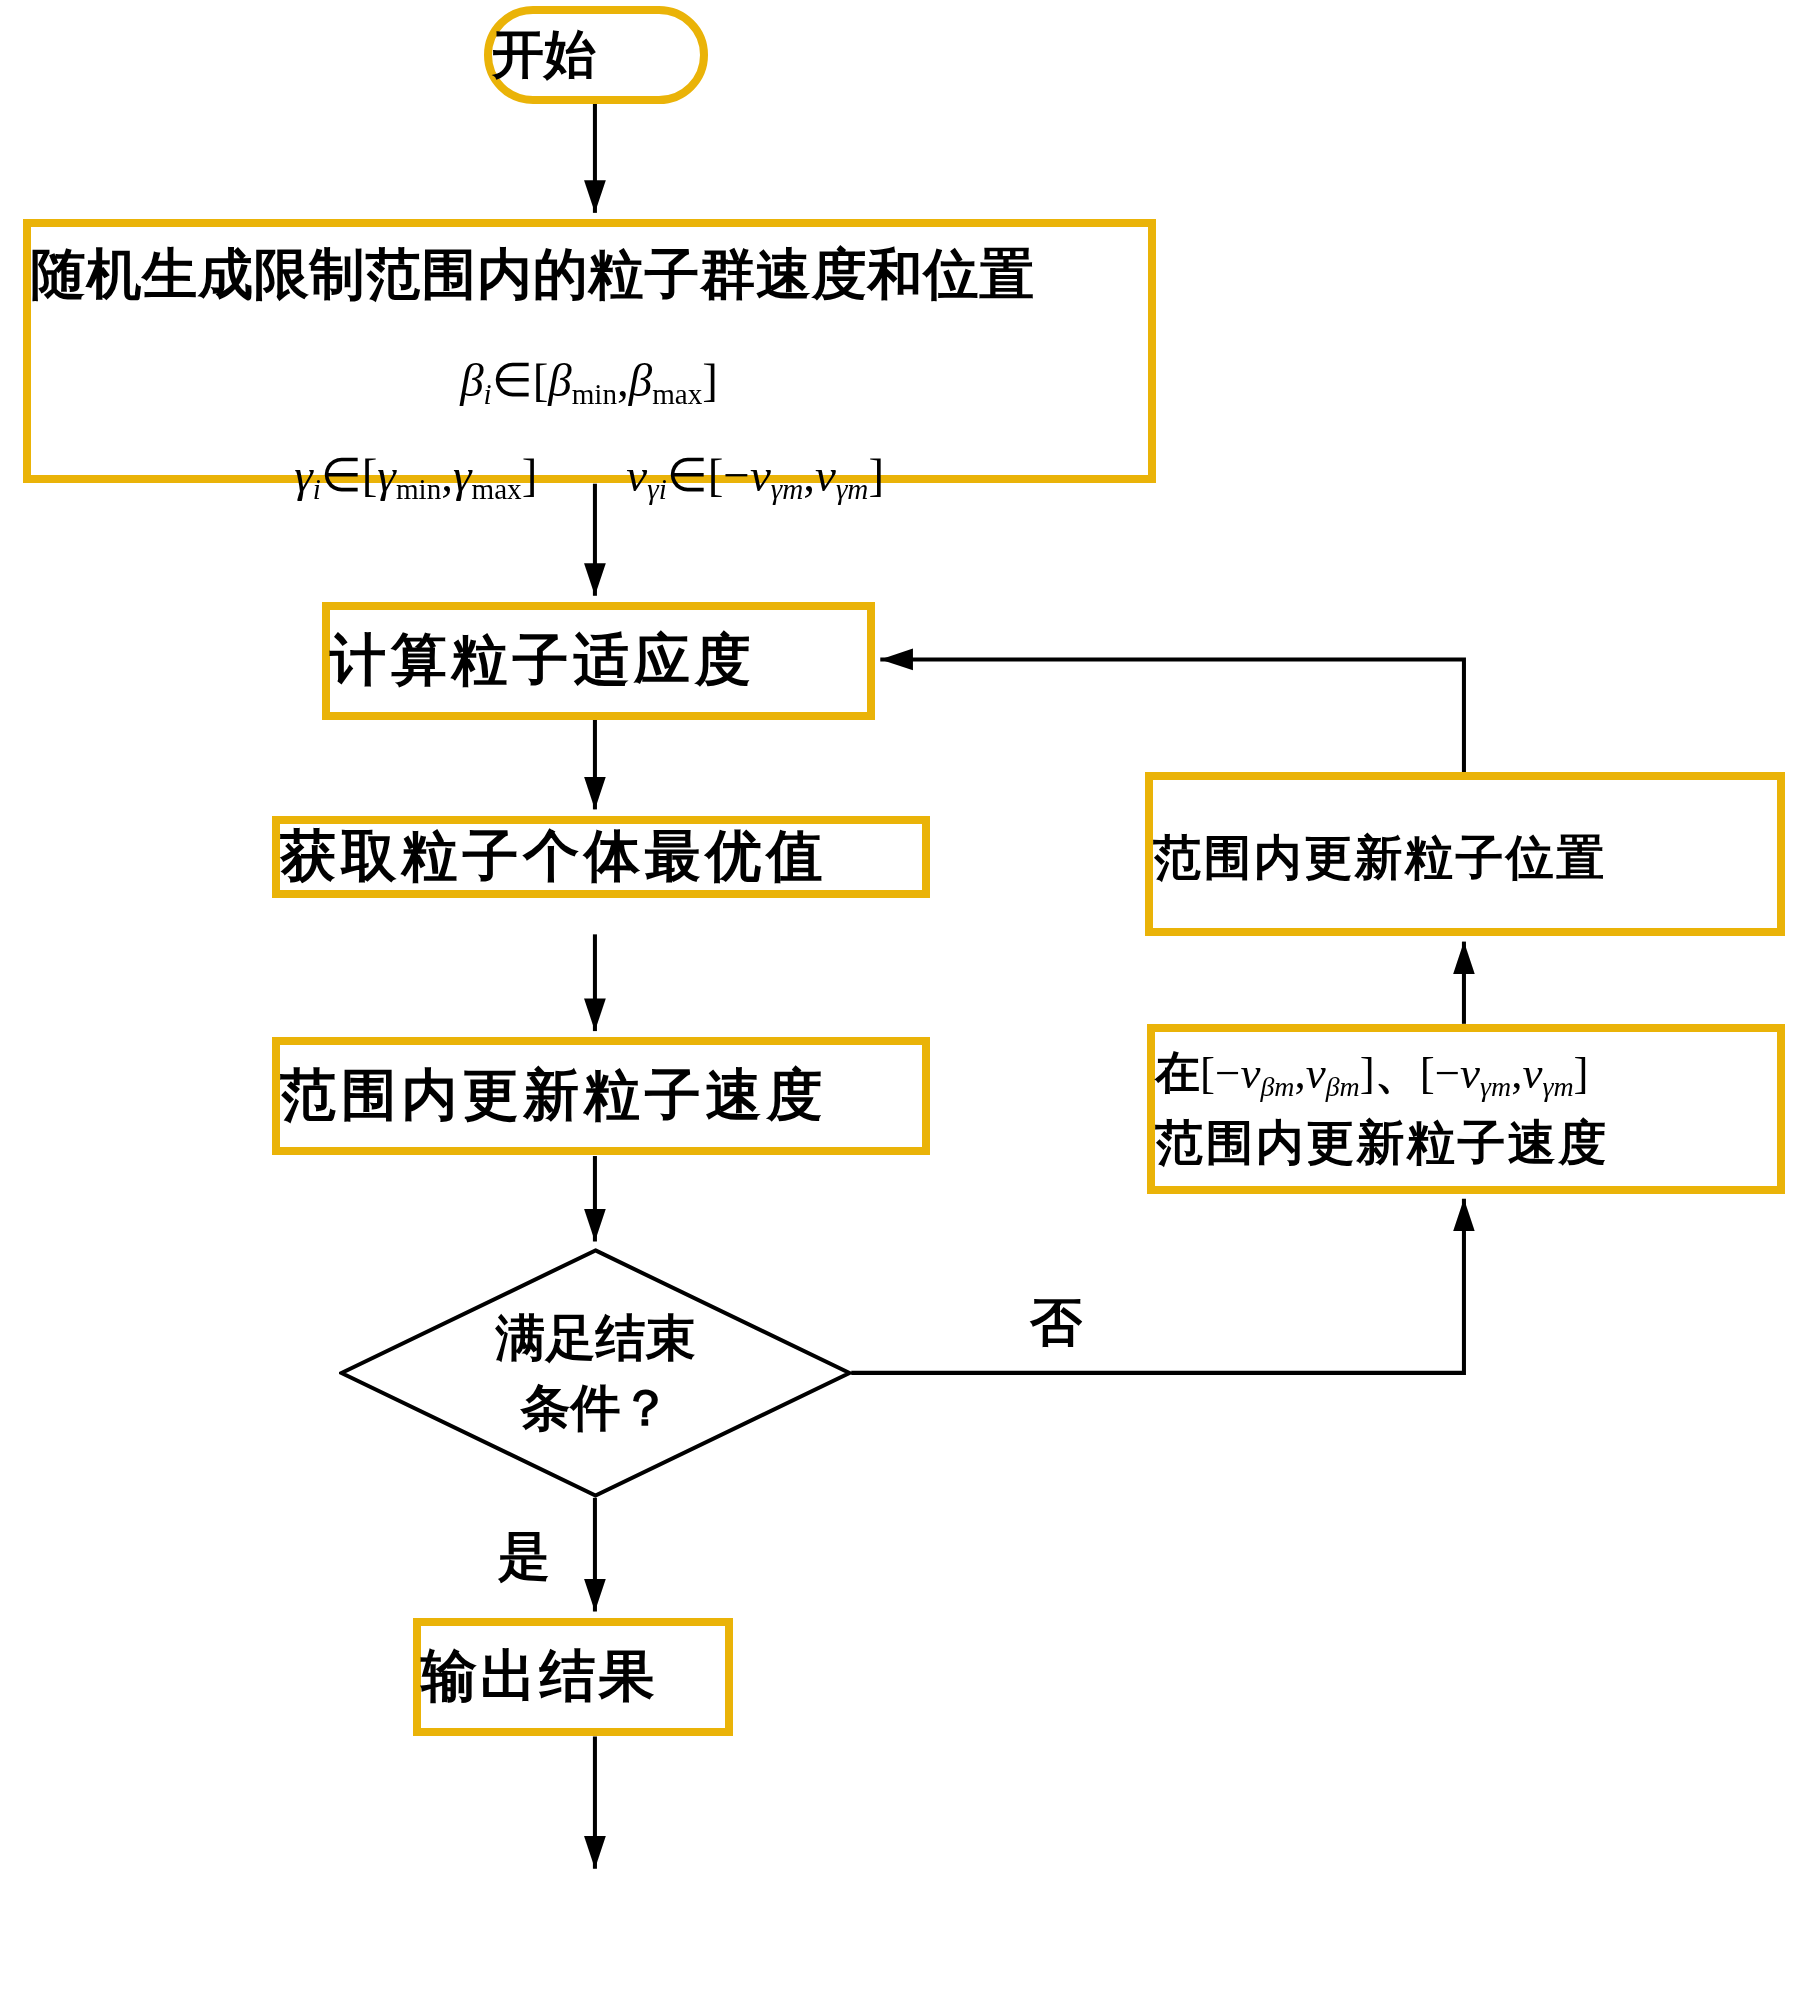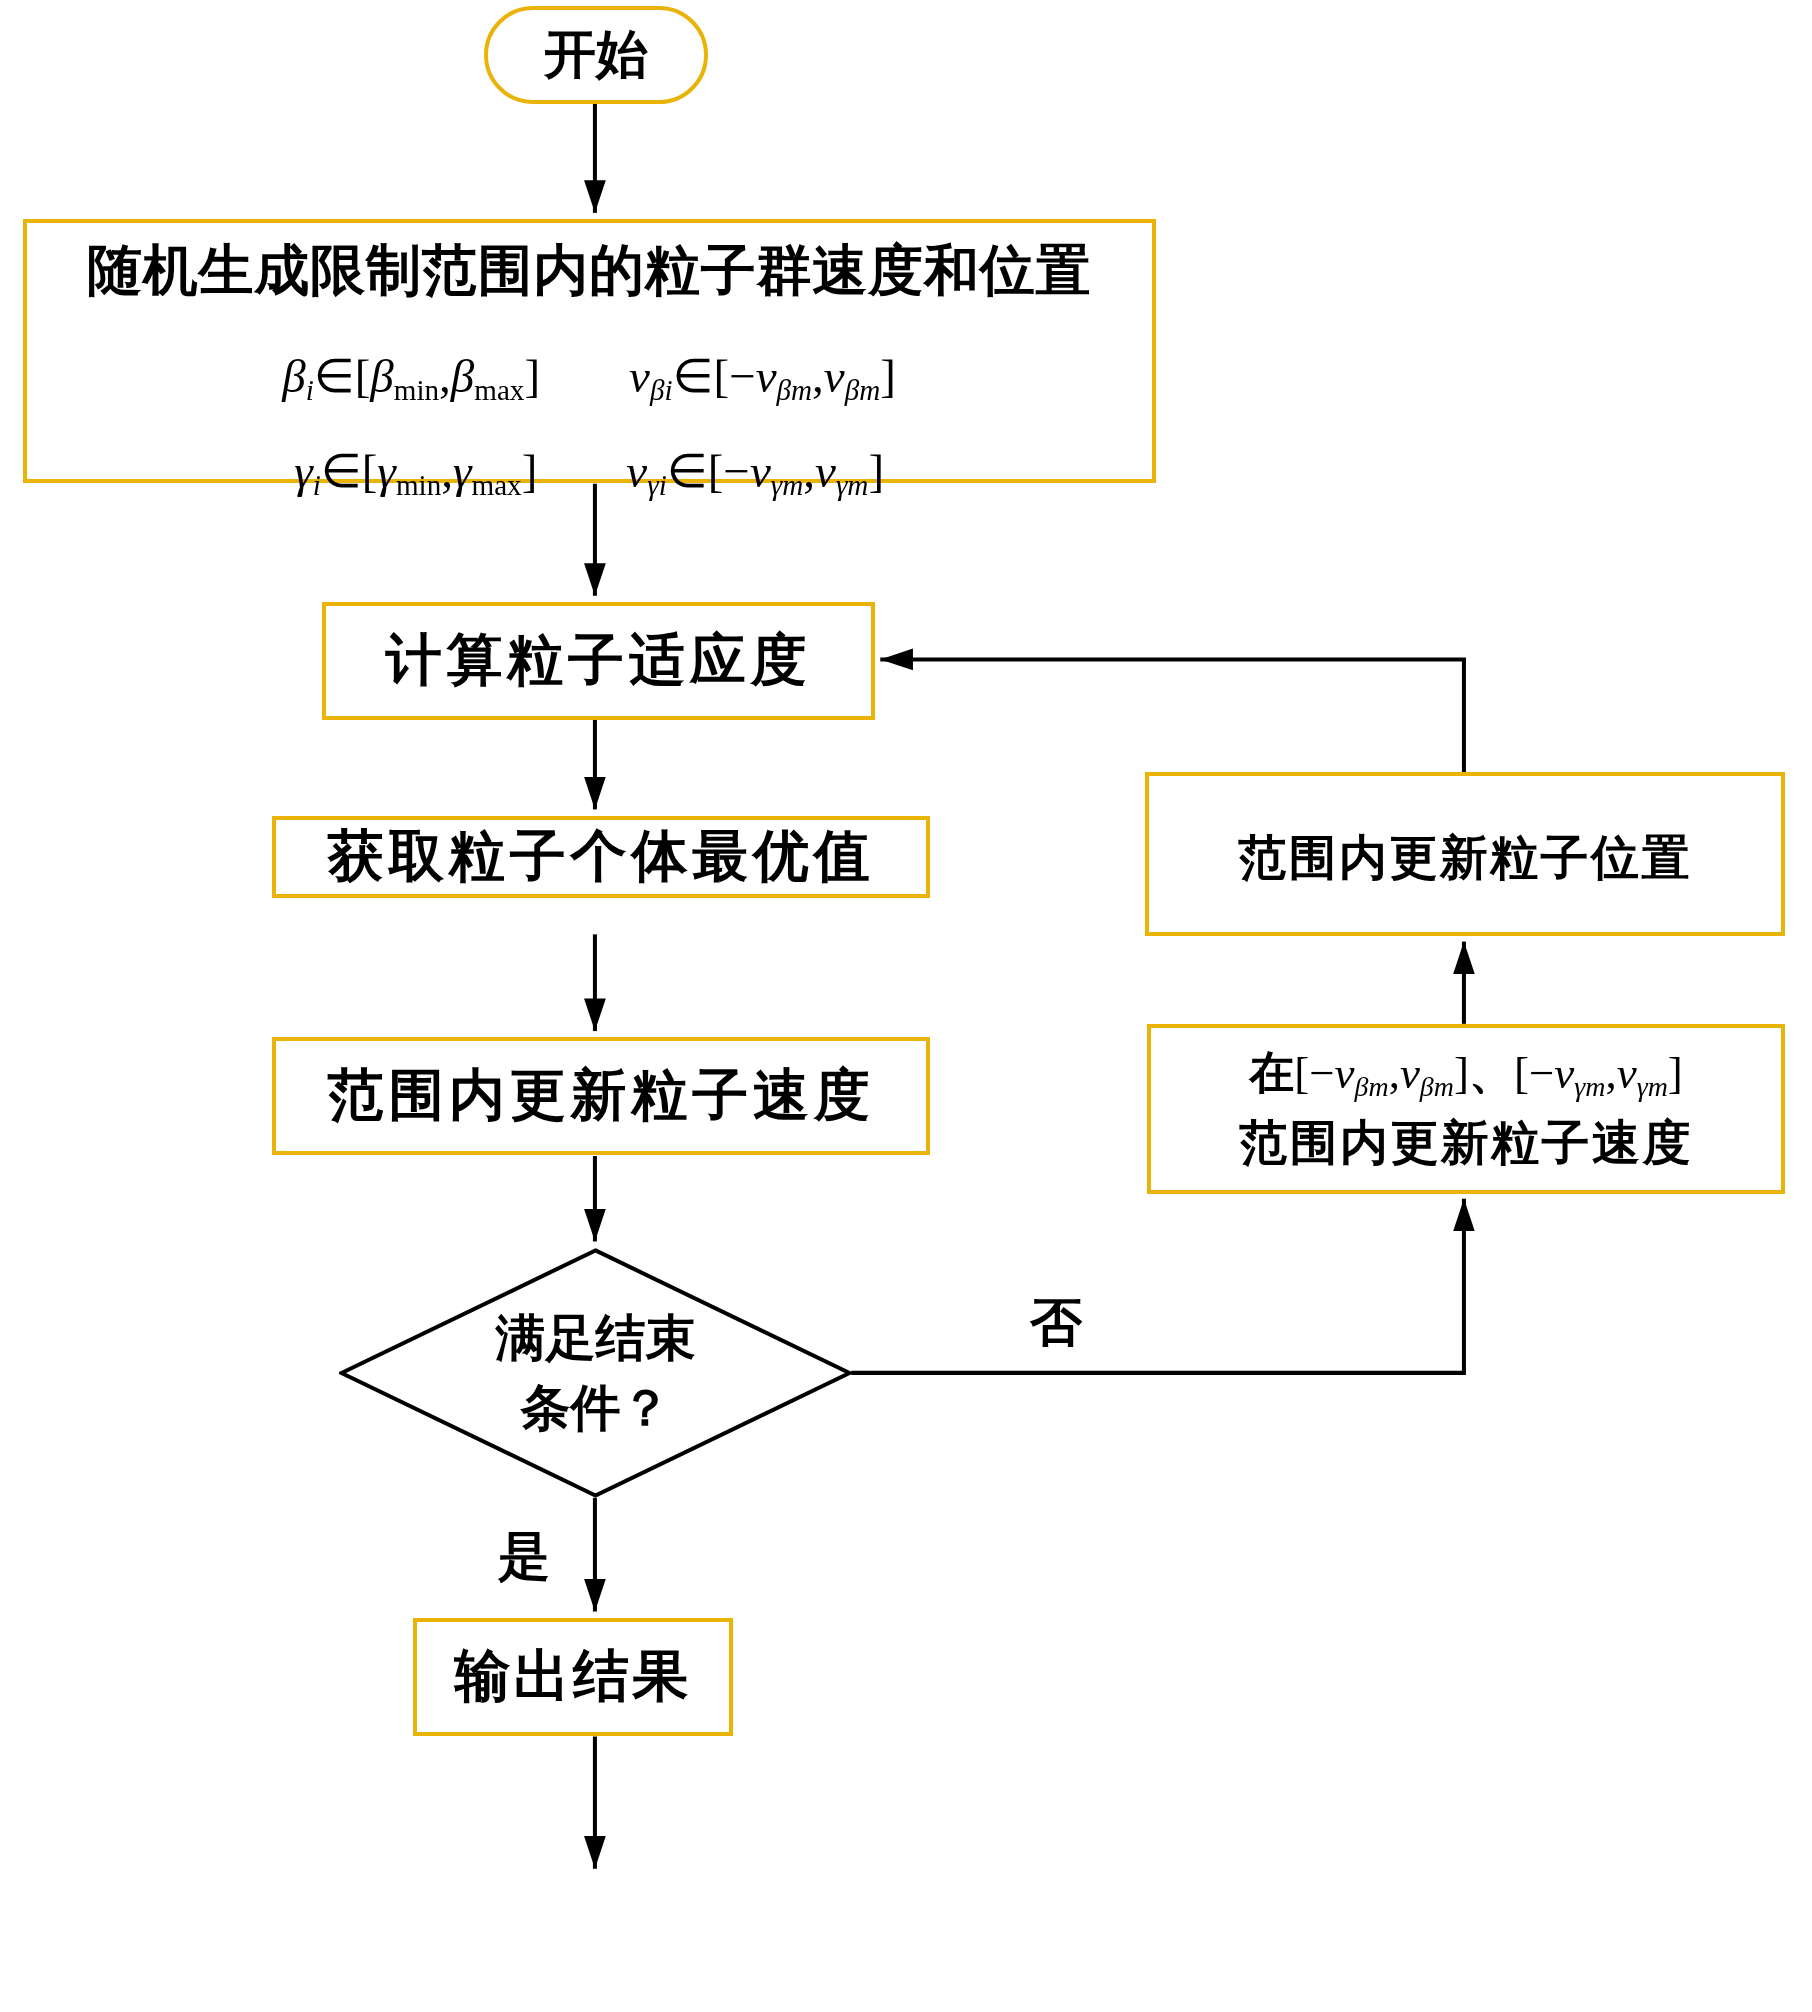--- a/index.html
+++ b/index.html
@@ -1,20 +1,20 @@
 <!DOCTYPE html>
 <html style="font-size:13px"><head>
 <meta charset="utf-8">
 <style>
   html,body{margin:0;padding:0;background:#ffffff;}
   .page{position:relative;width:1813px;height:2013px;background:#ffffff;overflow:hidden;
         font-family:"Liberation Sans",sans-serif;color:#000;}
   .edges{position:absolute;left:0;top:0;}
-  .node{position:absolute;box-sizing:border-box;background:#ffffff;border:4px solid #eab308;
-        display:flex;flex-direction:column;align-items:center;justify-content:center;}
+  .node{position:absolute;box-sizing:border-box;background:#ffffff;border:8px solid #eab308;
+        display:flex;flex-direction:column;justify-content:center;}
   .stadium{border-radius:805px;}
   .label{font-family:"Liberation Sans",sans-serif;font-weight:bold;color:#000;white-space:nowrap;}
   .diamond-wrap{position:absolute;box-sizing:border-box;}
   .diamond-wrap svg{position:absolute;left:0;top:0;}
   .diamond-text{position:absolute;left:0;top:0;width:100%;height:100%;
         display:flex;flex-direction:column;align-items:center;justify-content:center;line-height:1.4;}
   .formula{font-family:"Liberation Serif",serif;font-weight:normal;white-space:nowrap;}
   .formula .it{font-style:italic;}
   .formula sub{font-size:0.62em;line-height:0;vertical-align:-0.28em;}
   .formula .cjk{font-family:"Liberation Sans",sans-serif;font-weight:bold;font-style:normal;}
@@ -50,21 +50,20 @@
   </svg>
 
   <div class="node stadium" style="left:484px;top:6.4px;width:224px;height:98px;">
     <span class="label" style="font-size:52px;">开始</span>
   </div>
 
   <div class="node" style="left:22.6px;top:219px;width:1133px;height:264px;justify-content:flex-start;padding-top:9.7px;gap:19px;">
     <div class="label init-title">随机生成限制范围内的粒子群速度和位置</div>
     <div class="init-row">
       <span class="formula"><span class="it">β</span><sub class="it">i</sub><span>∈</span><span>[</span><span class="it">β</span><sub>min</sub><span>,</span><span class="it">β</span><sub>max</sub><span>]</span></span>
-      <span class="formula"><span class="it">v</span><sub class="it">βi</sub><span>∈</span><span>[</span><span>−</span><span class="it">v</span><sub class="it">βm</sub><span>,</span><span class="it">v</span><sub class="it">βm</sub><span>]</span></span>
     </div>
     <div class="init-row">
       <span class="formula"><span class="it">γ</span><sub class="it">i</sub><span>∈</span><span>[</span><span class="it">γ</span><sub>min</sub><span>,</span><span class="it">γ</span><sub>max</sub><span>]</span></span>
       <span class="formula"><span class="it">v</span><sub class="it">γi</sub><span>∈</span><span>[</span><span>−</span><span class="it">v</span><sub class="it">γm</sub><span>,</span><span class="it">v</span><sub class="it">γm</sub><span>]</span></span>
     </div>
   </div>
 
   <div class="node" style="left:322px;top:602px;width:553px;height:118px;">
     <span class="label" style="font-size:56px;letter-spacing:4.8px;">计算粒子适应度</span>
   </div>

